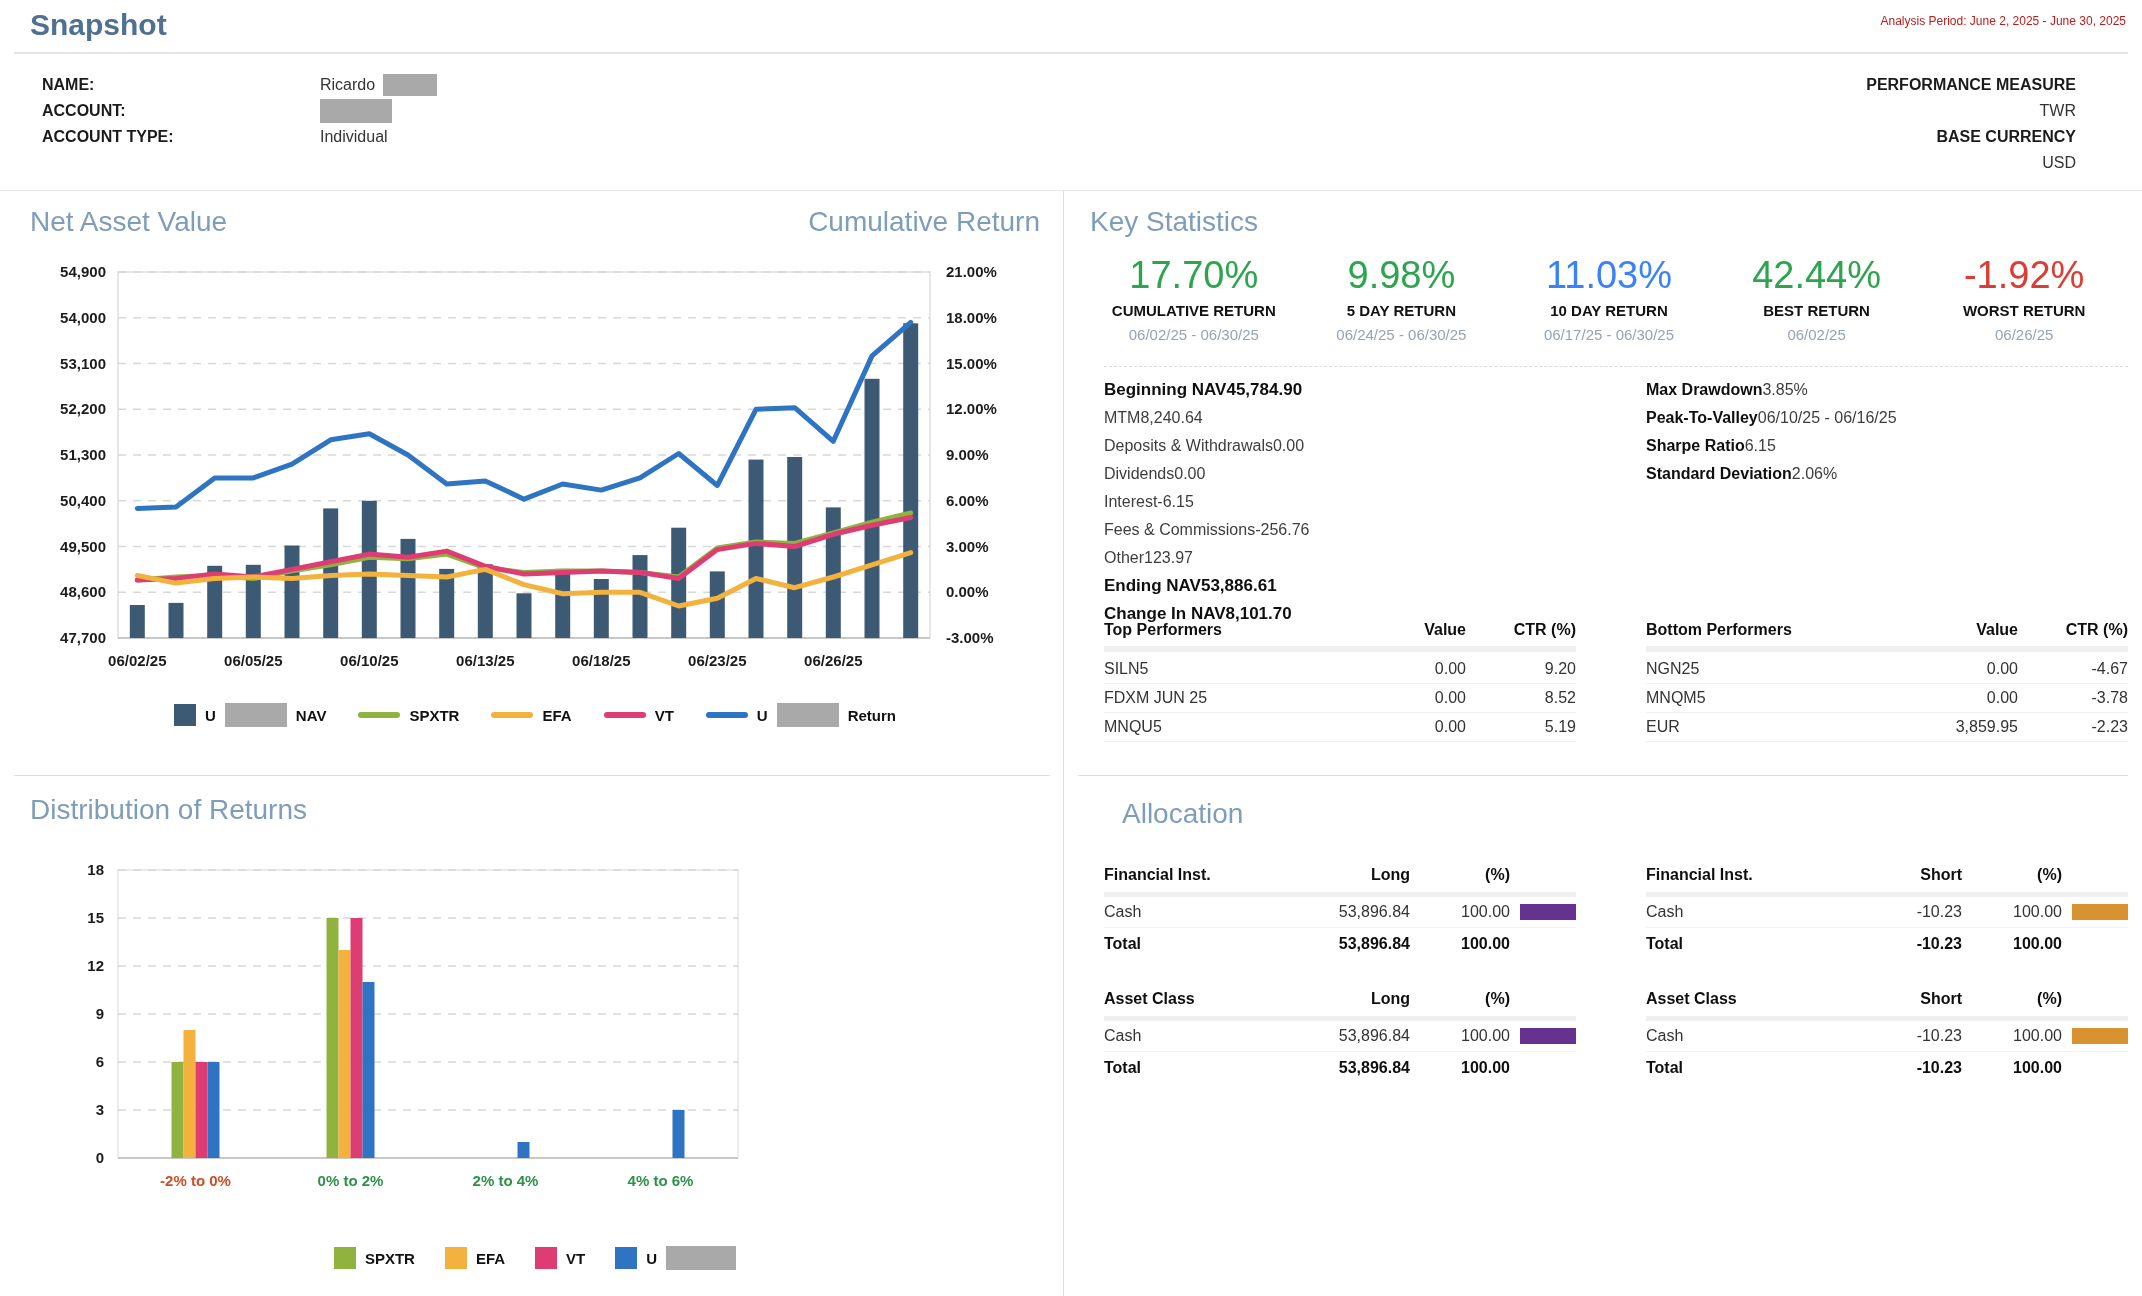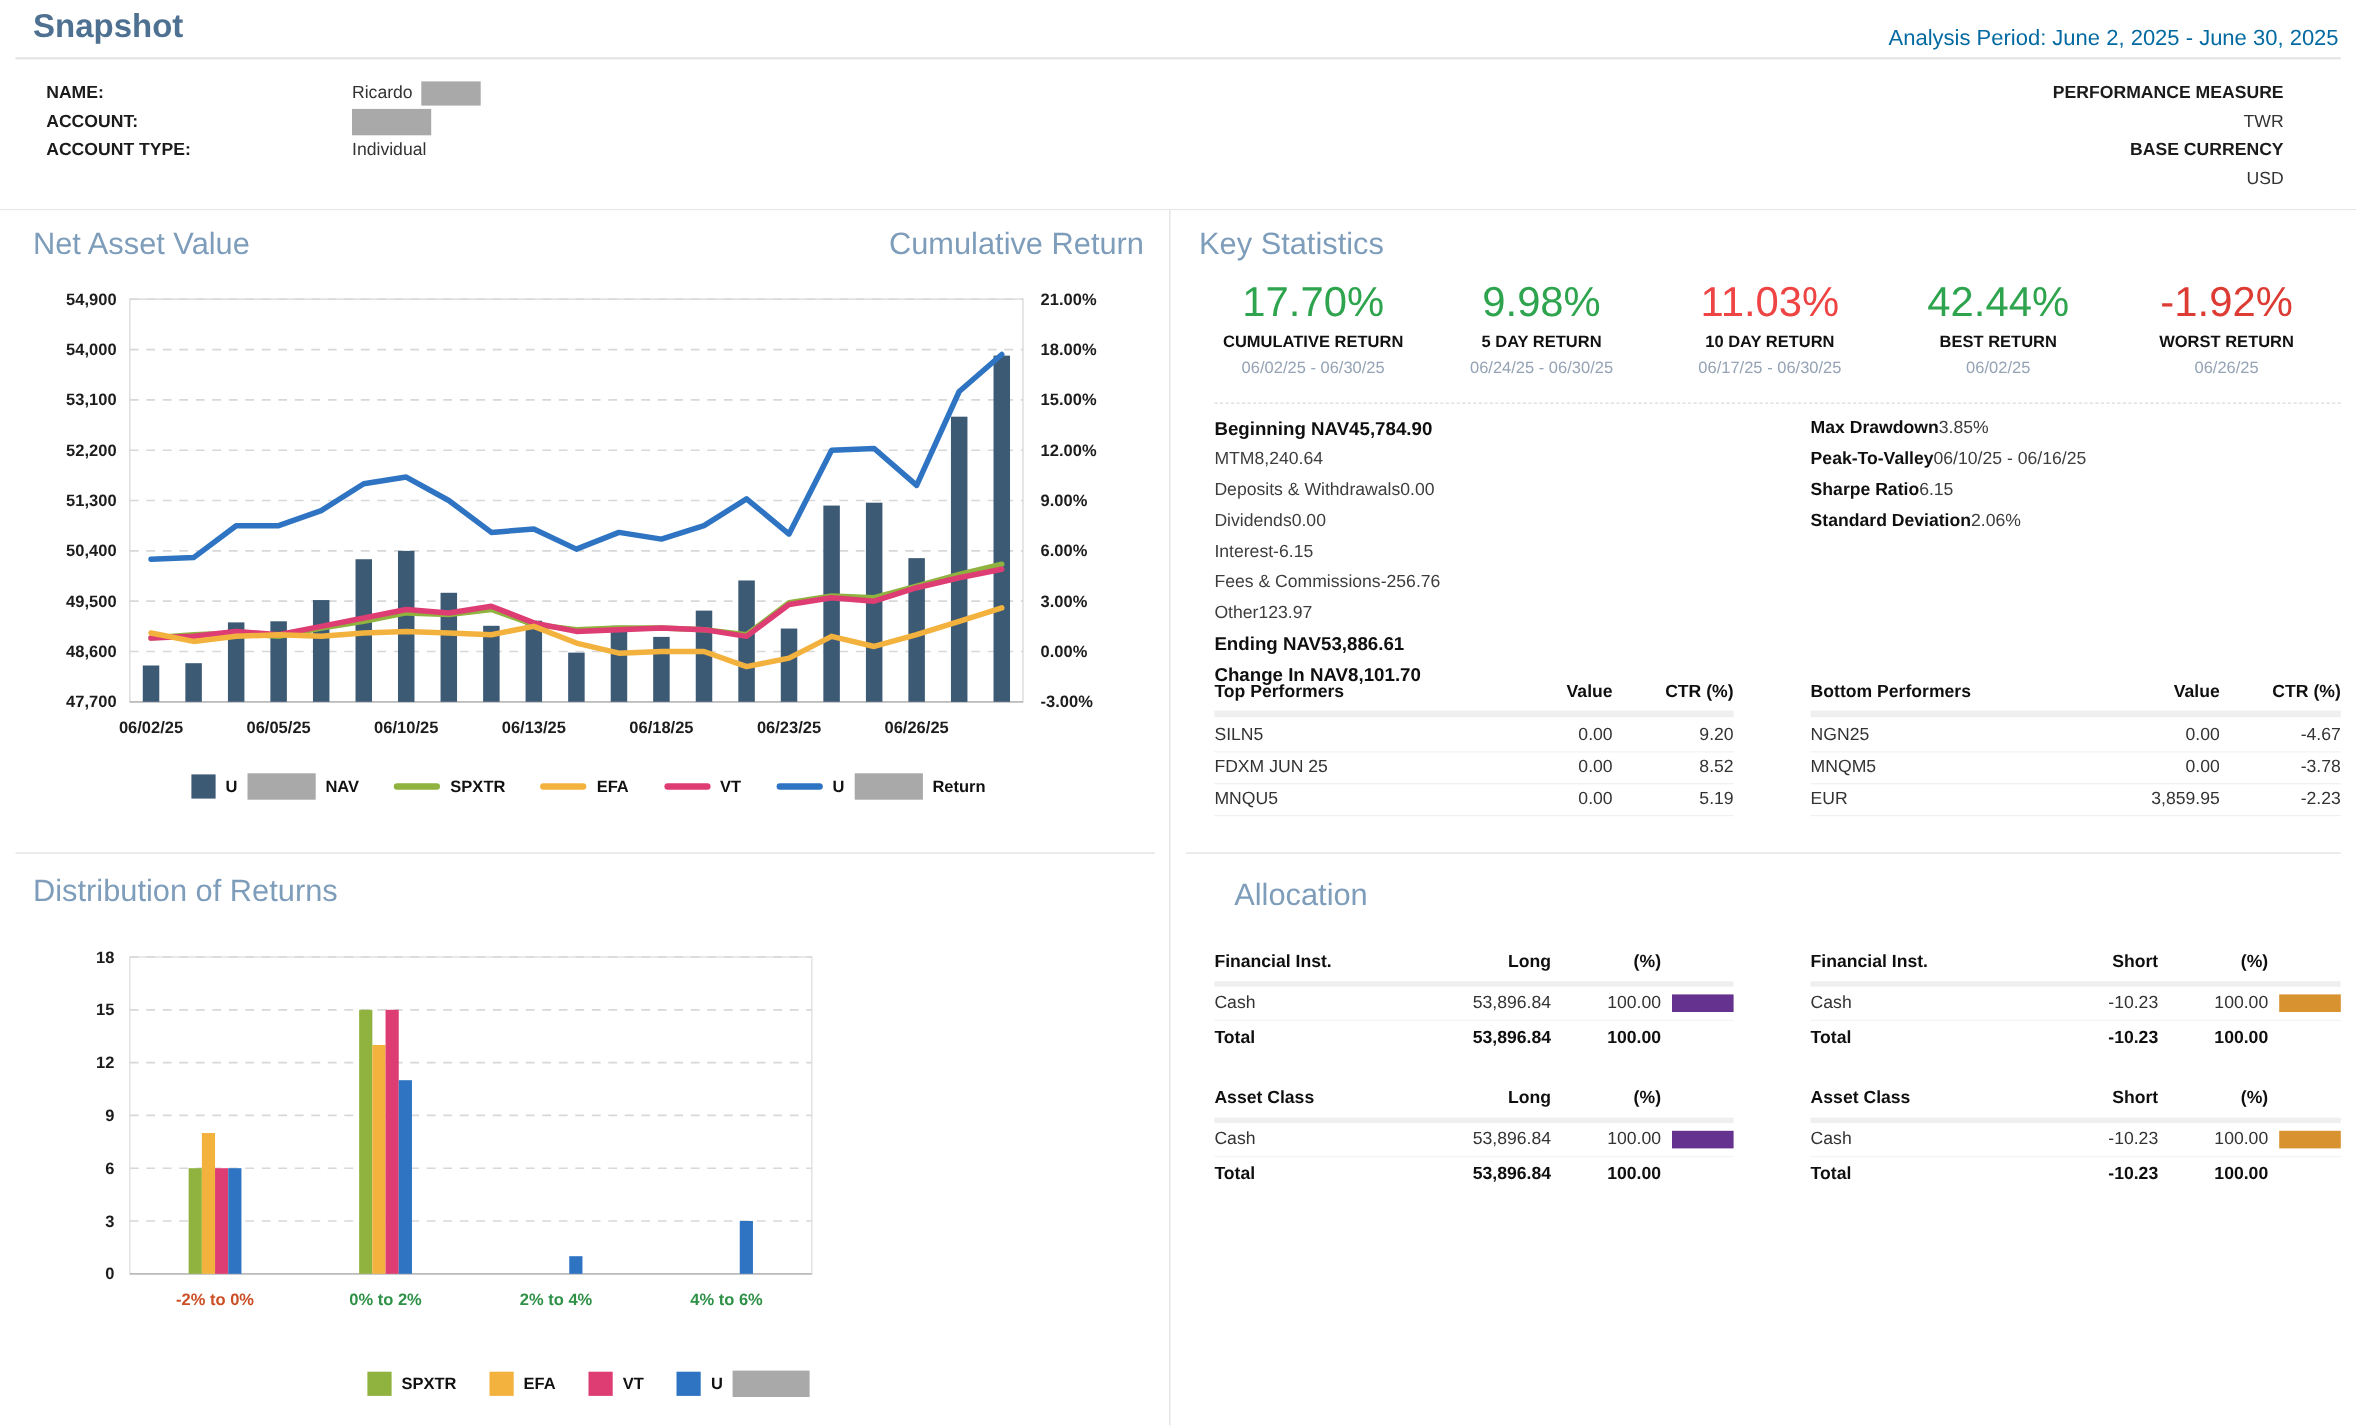--- a/index.html
+++ b/index.html
@@ -1,21 +1,21 @@
 <!DOCTYPE html>
 <html><head>
 <meta charset="utf-8">
 <style>
   *{margin:0;padding:0;box-sizing:border-box}
   html,body{background:#fff}
   #page{position:relative;width:2142px;height:1296px;background:#fff;
         font-family:"Liberation Sans",sans-serif;color:#222;overflow:hidden}
   .abs{position:absolute}
   .page-title{left:30px;top:8px;font-size:30px;font-weight:700;color:#4F7191}
-  .analysis-period{right:16px;top:24px;font-size:20px;color:#0369a1}
+  .analysis-period{right:16px;top:14px;font-size:12px;color:#b91c1c}
   .hr1{left:14px;right:14px;top:52px;height:2px;background:#E4E4E4}
   .hr2{left:0;right:0;top:190px;height:1px;background:#E6E6E6}
   .vdiv{left:1063px;top:191px;height:1105px;width:1px;background:#DCDCDC}
   .hdiv-l{left:14px;top:775px;width:1036px;height:1px;background:#DCDCDC}
   .hdiv-r{left:1078px;top:775px;width:1050px;height:1px;background:#DCDCDC}
 
   #account-fields{left:42px;top:72px;font-size:16px}
   .acct-row{display:flex;height:26px;align-items:center}
   .acct-label{width:278px;font-weight:700;color:#1b1b1b}
   .acct-value{color:#333;display:flex;align-items:center;gap:8px}
@@ -282,21 +282,21 @@
           <div class="stat-value" style="color: rgb(46, 164, 78);">17.70%</div>
           <div class="stat-label">CUMULATIVE RETURN</div>
           <div class="stat-period">06/02/25 - 06/30/25</div>
         </div>
         <div class="stat">
           <div class="stat-value" style="color: rgb(46, 164, 78);">9.98%</div>
           <div class="stat-label">5 DAY RETURN</div>
           <div class="stat-period">06/24/25 - 06/30/25</div>
         </div>
         <div class="stat">
-          <div class="stat-value" style="color: #ef4444;">11.03%</div>
+          <div class="stat-value" style="color: #3b82f6;">11.03%</div>
           <div class="stat-label">10 DAY RETURN</div>
           <div class="stat-period">06/17/25 - 06/30/25</div>
         </div>
         <div class="stat">
           <div class="stat-value" style="color: rgb(46, 164, 78);">42.44%</div>
           <div class="stat-label">BEST RETURN</div>
           <div class="stat-period">06/02/25</div>
         </div>
         <div class="stat">
           <div class="stat-value" style="color: rgb(220, 60, 51);">-1.92%</div>

